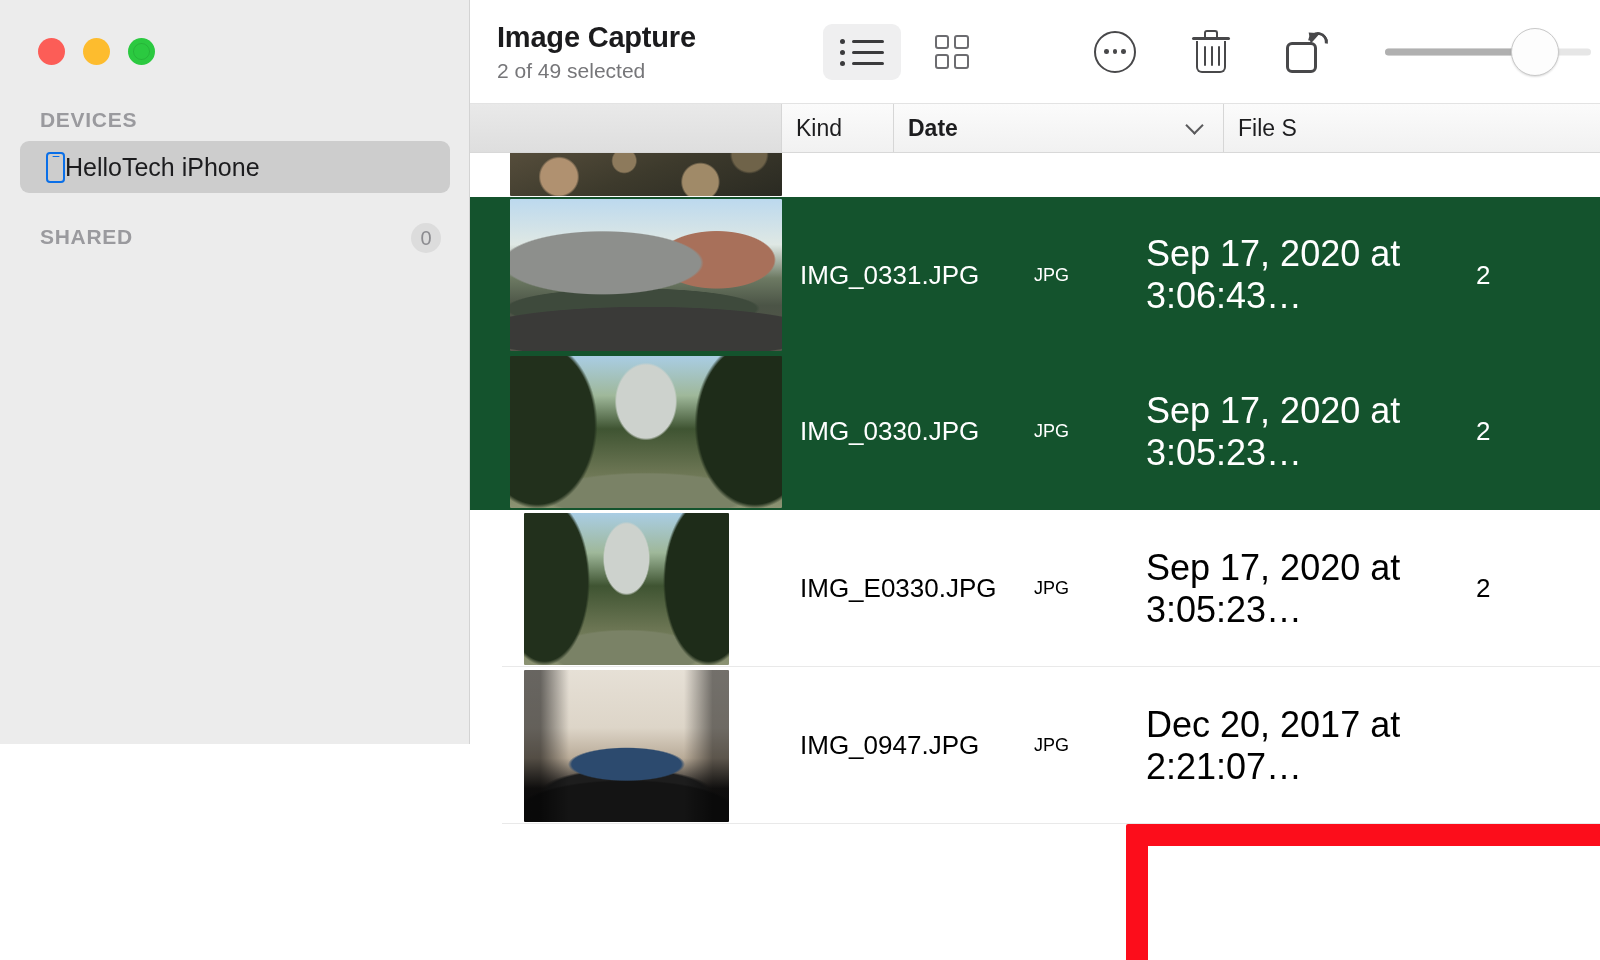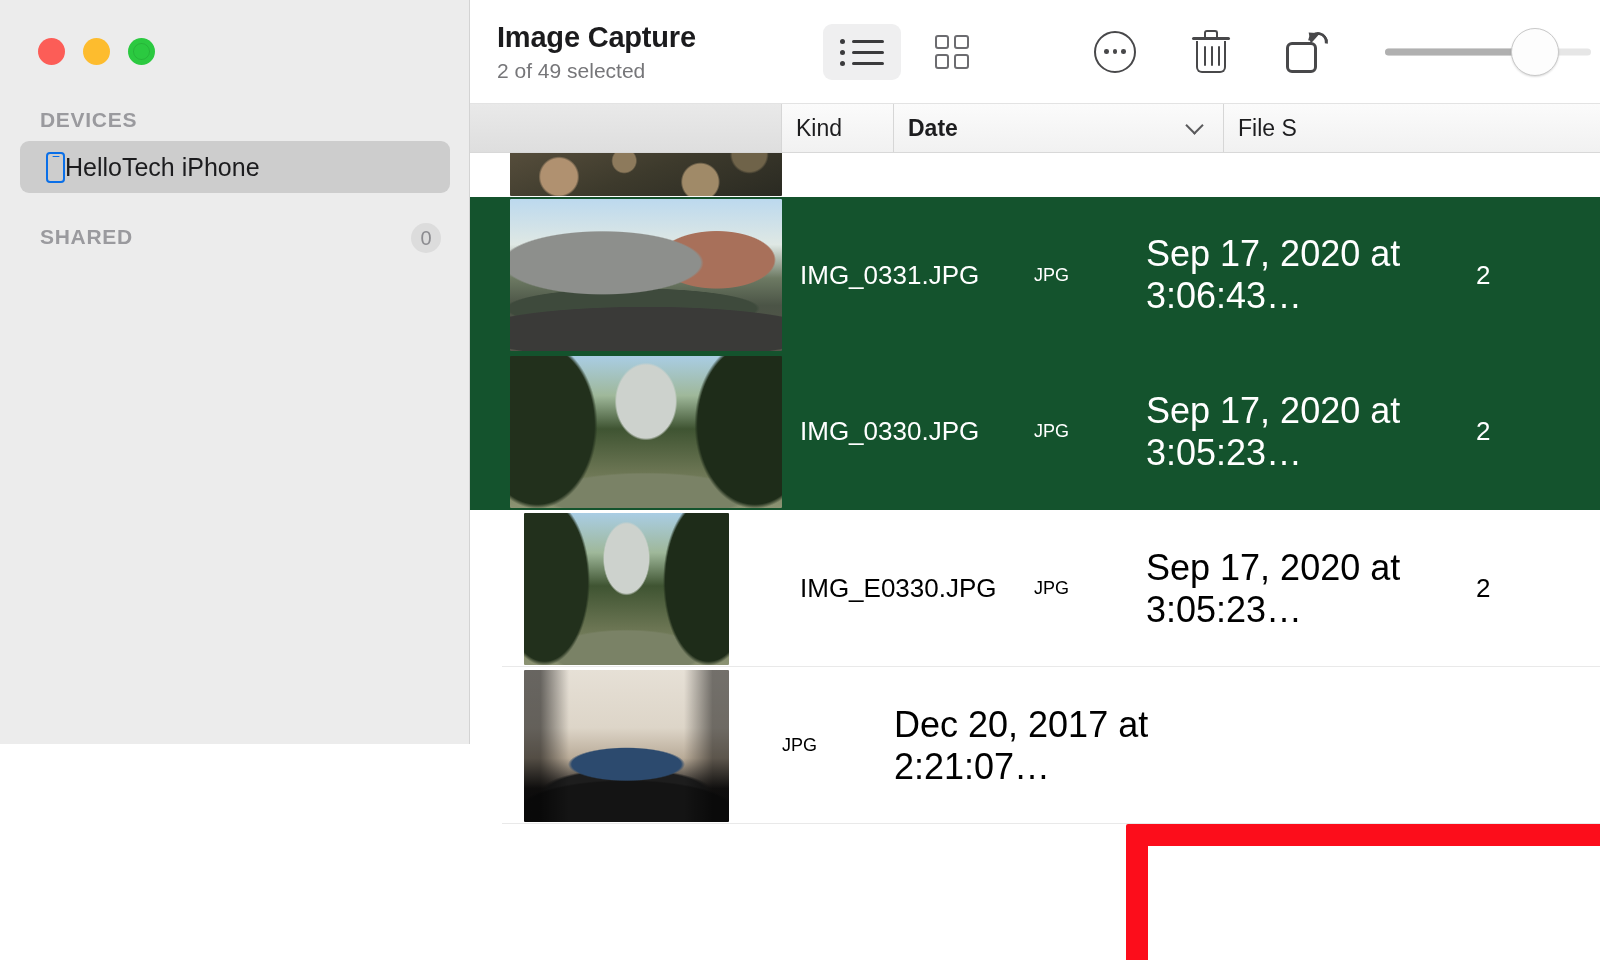--- a/index.html
+++ b/index.html
@@ -422,20 +422,21 @@
         <div class="thumb-cell" style="justify-content:center">
           <span class="thumb" style="width:205px;height:152px;
                 background:
                   linear-gradient(90deg, rgba(0,0,0,0.55) 0 8%, transparent 22%),
                   linear-gradient(270deg, rgba(0,0,0,0.5) 0 8%, transparent 22%),
                   radial-gradient(ellipse 46% 18% at 50% 62%, #2c4a6e 0 58%, transparent 62%),
                   radial-gradient(ellipse 70% 26% at 50% 92%, #141414 0 72%, transparent 76%),
                   radial-gradient(ellipse 55% 20% at 50% 80%, #1d1d1d 0 70%, transparent 76%),
                   linear-gradient(#e6e0d6 0%, #ddd5c8 38%, #b9ab98 58%, #1f1d1c 78%, #131212 100%);"></span>
         </div>
+        <div class="cell-name">IMG_0947.JPG</div>
         <div class="cell-kind">JPG</div>
         <div class="cell-date">Dec 20, 2017 at 2:21:07…</div>
         <div class="cell-size"></div>
       </div>
     </div>
 
   </div>
 
   <div class="annotation-box"></div>
 </div>

